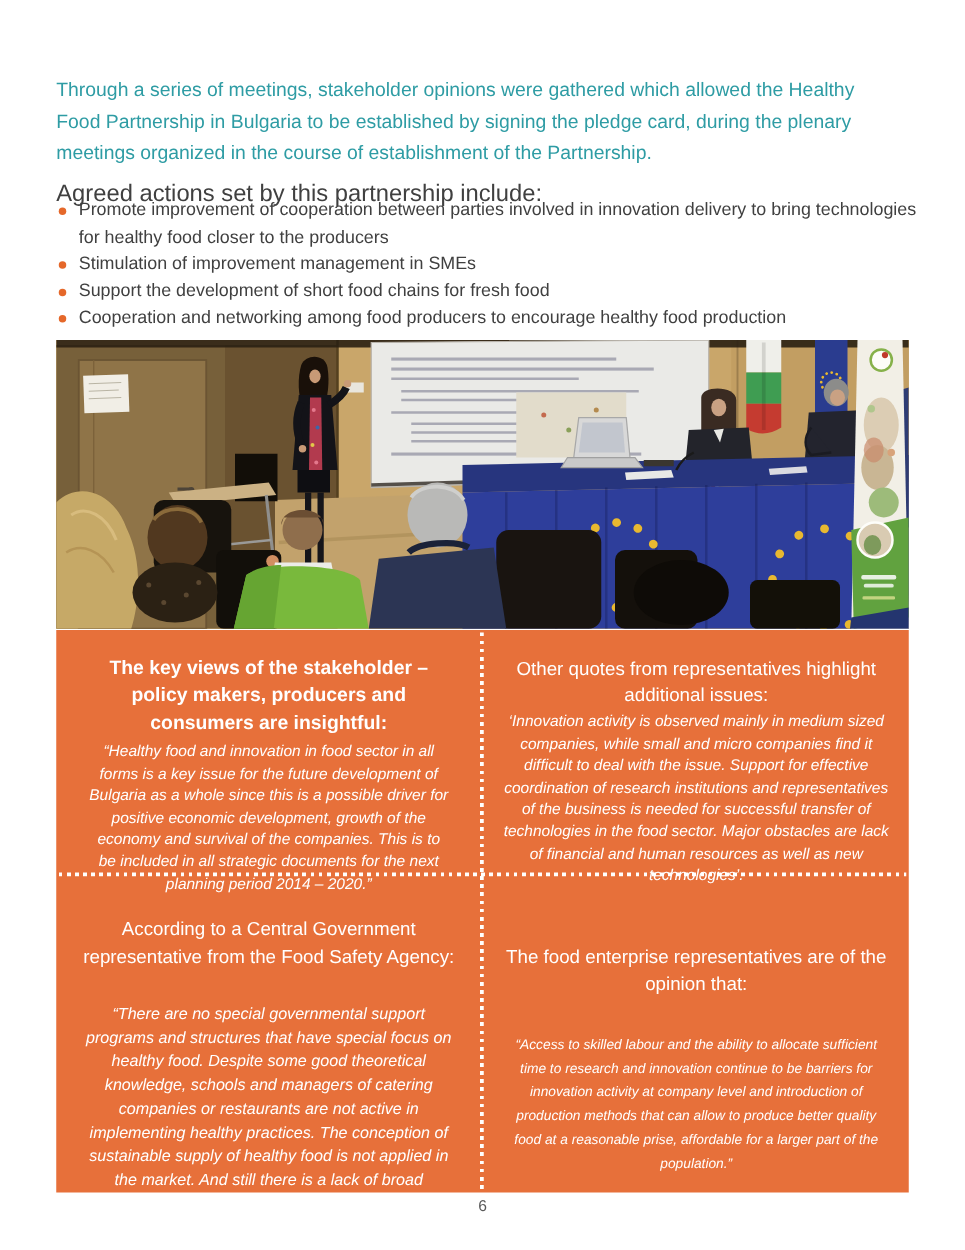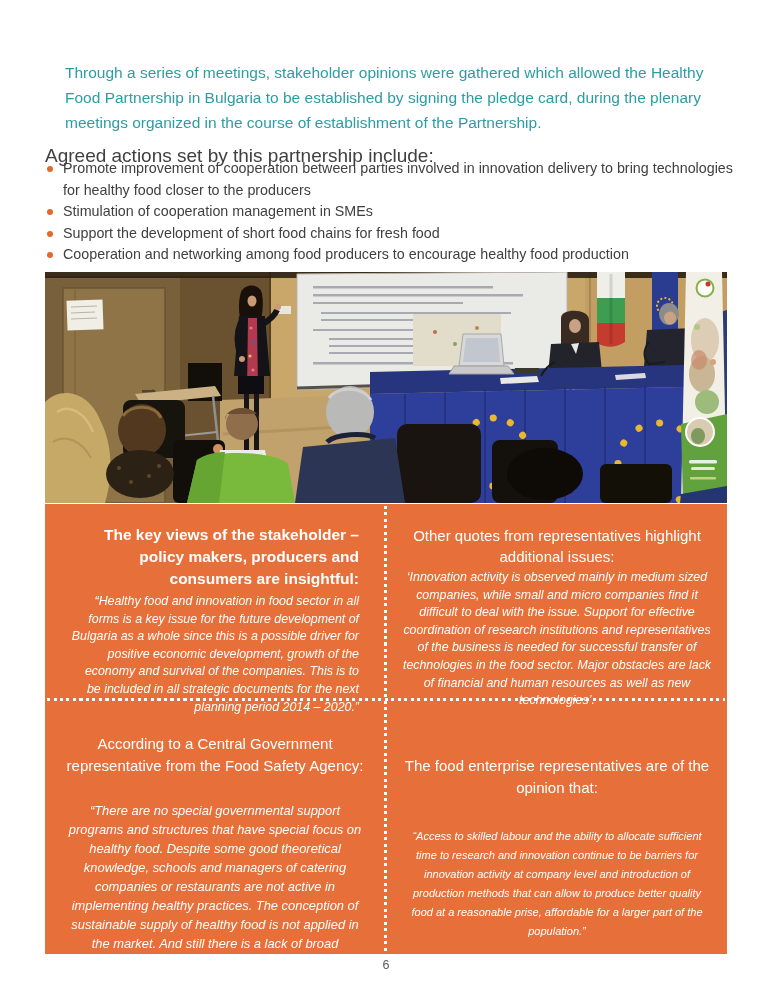--- a/index.html
+++ b/index.html
@@ -2,21 +2,21 @@
 <html><head>
 <meta charset="utf-8">
 <style>
   html,body{margin:0;padding:0;background:#ffffff;}
   .page{
     position:relative;width:772px;height:1000px;background:#ffffff;overflow:hidden;
     font-family:"Liberation Sans",sans-serif;
   }
   .intro{
     position:absolute;left:45px;top:44px;width:655px;
-    font-size:15.5px;line-height:25px;color:#2E9CA4;margin-left:20px;
+    font-size:15.5px;line-height:25px;color:#2E9CA4;
   }
   .lead{
     position:absolute;left:45px;top:126px;width:655px;
     font-size:19px;color:#404040;
   }
   .bullets{
     position:absolute;left:45px;top:158px;width:692px;
     margin:0;padding:0;list-style:none;
     font-size:14.3px;line-height:21.5px;color:#404040;
   }
@@ -34,21 +34,21 @@
   }
   .vline{
     position:absolute;left:339px;top:2px;bottom:2px;width:3px;
     background:repeating-linear-gradient(180deg,#ffffff 0 3px,rgba(255,255,255,0) 3px 6.5px);
   }
   .hline{
     position:absolute;left:2px;right:2px;top:194px;height:3px;
     background:repeating-linear-gradient(90deg,#ffffff 0 3px,rgba(255,255,255,0) 3px 6.5px);
   }
   .quad{position:absolute;text-align:center;box-sizing:border-box;}
-  .q1{left:0;top:0;width:340px;height:196px;padding:20px 26px 0;text-align:right;}
+  .q1{left:0;top:0;width:340px;height:196px;padding:20px 26px 0;}
   .q2{left:342px;top:0;width:340px;height:196px;padding:21px 14px 0;}
   .q3{left:0;top:197px;width:340px;height:253px;padding:32px 20px 12px;text-align:center;}
   .q4{left:342px;top:211px;width:340px;height:253px;padding:40px 16px 0;}
   .qtitle{font-size:15px;line-height:22px;font-weight:normal;margin:0;}
   .q1 .qtitle{font-weight:bold;font-size:15.5px;}
   .q2 .qtitle{line-height:21px;}
   .qbody{font-style:italic;font-size:12.4px;line-height:17.6px;margin-top:3px;}
   .q2 .qbody{margin-top:2px;}
   .q3 .qbody{font-size:12.9px;line-height:19px;margin-top:24px;}
   .q4 .qbody{font-size:11px;line-height:19px;margin-top:28px;}
@@ -61,21 +61,21 @@
 <body>
 
 <div class="page">
 
   <p class="intro">Through a series of meetings, stakeholder opinions were gathered which allowed the Healthy Food Partnership in Bulgaria to be established by signing the pledge card, during the plenary meetings organized in the course of establishment of the Partnership.</p>
 
   <p class="lead">Agreed actions set by this partnership include:</p>
 
   <ul class="bullets">
     <li>Promote improvement of cooperation between parties involved in innovation delivery to bring technologies for healthy food closer to the producers</li>
-    <li>Stimulation of cooperation management in SMEs</li>
+    <li>Stimulation of improvement management in SMEs</li>
     <li>Support the development of short food chains for fresh food</li>
     <li>Cooperation and networking among food producers  to encourage healthy food production</li>
   </ul>
 
   <div class="photo">
     <svg width="682" height="231" viewBox="0 0 682 231">
 
       <rect x="0" y="0" width="682" height="231" fill="#C9A66A"></rect>
       <rect x="540" y="0" width="142" height="130" fill="#C29E62"></rect>
 

